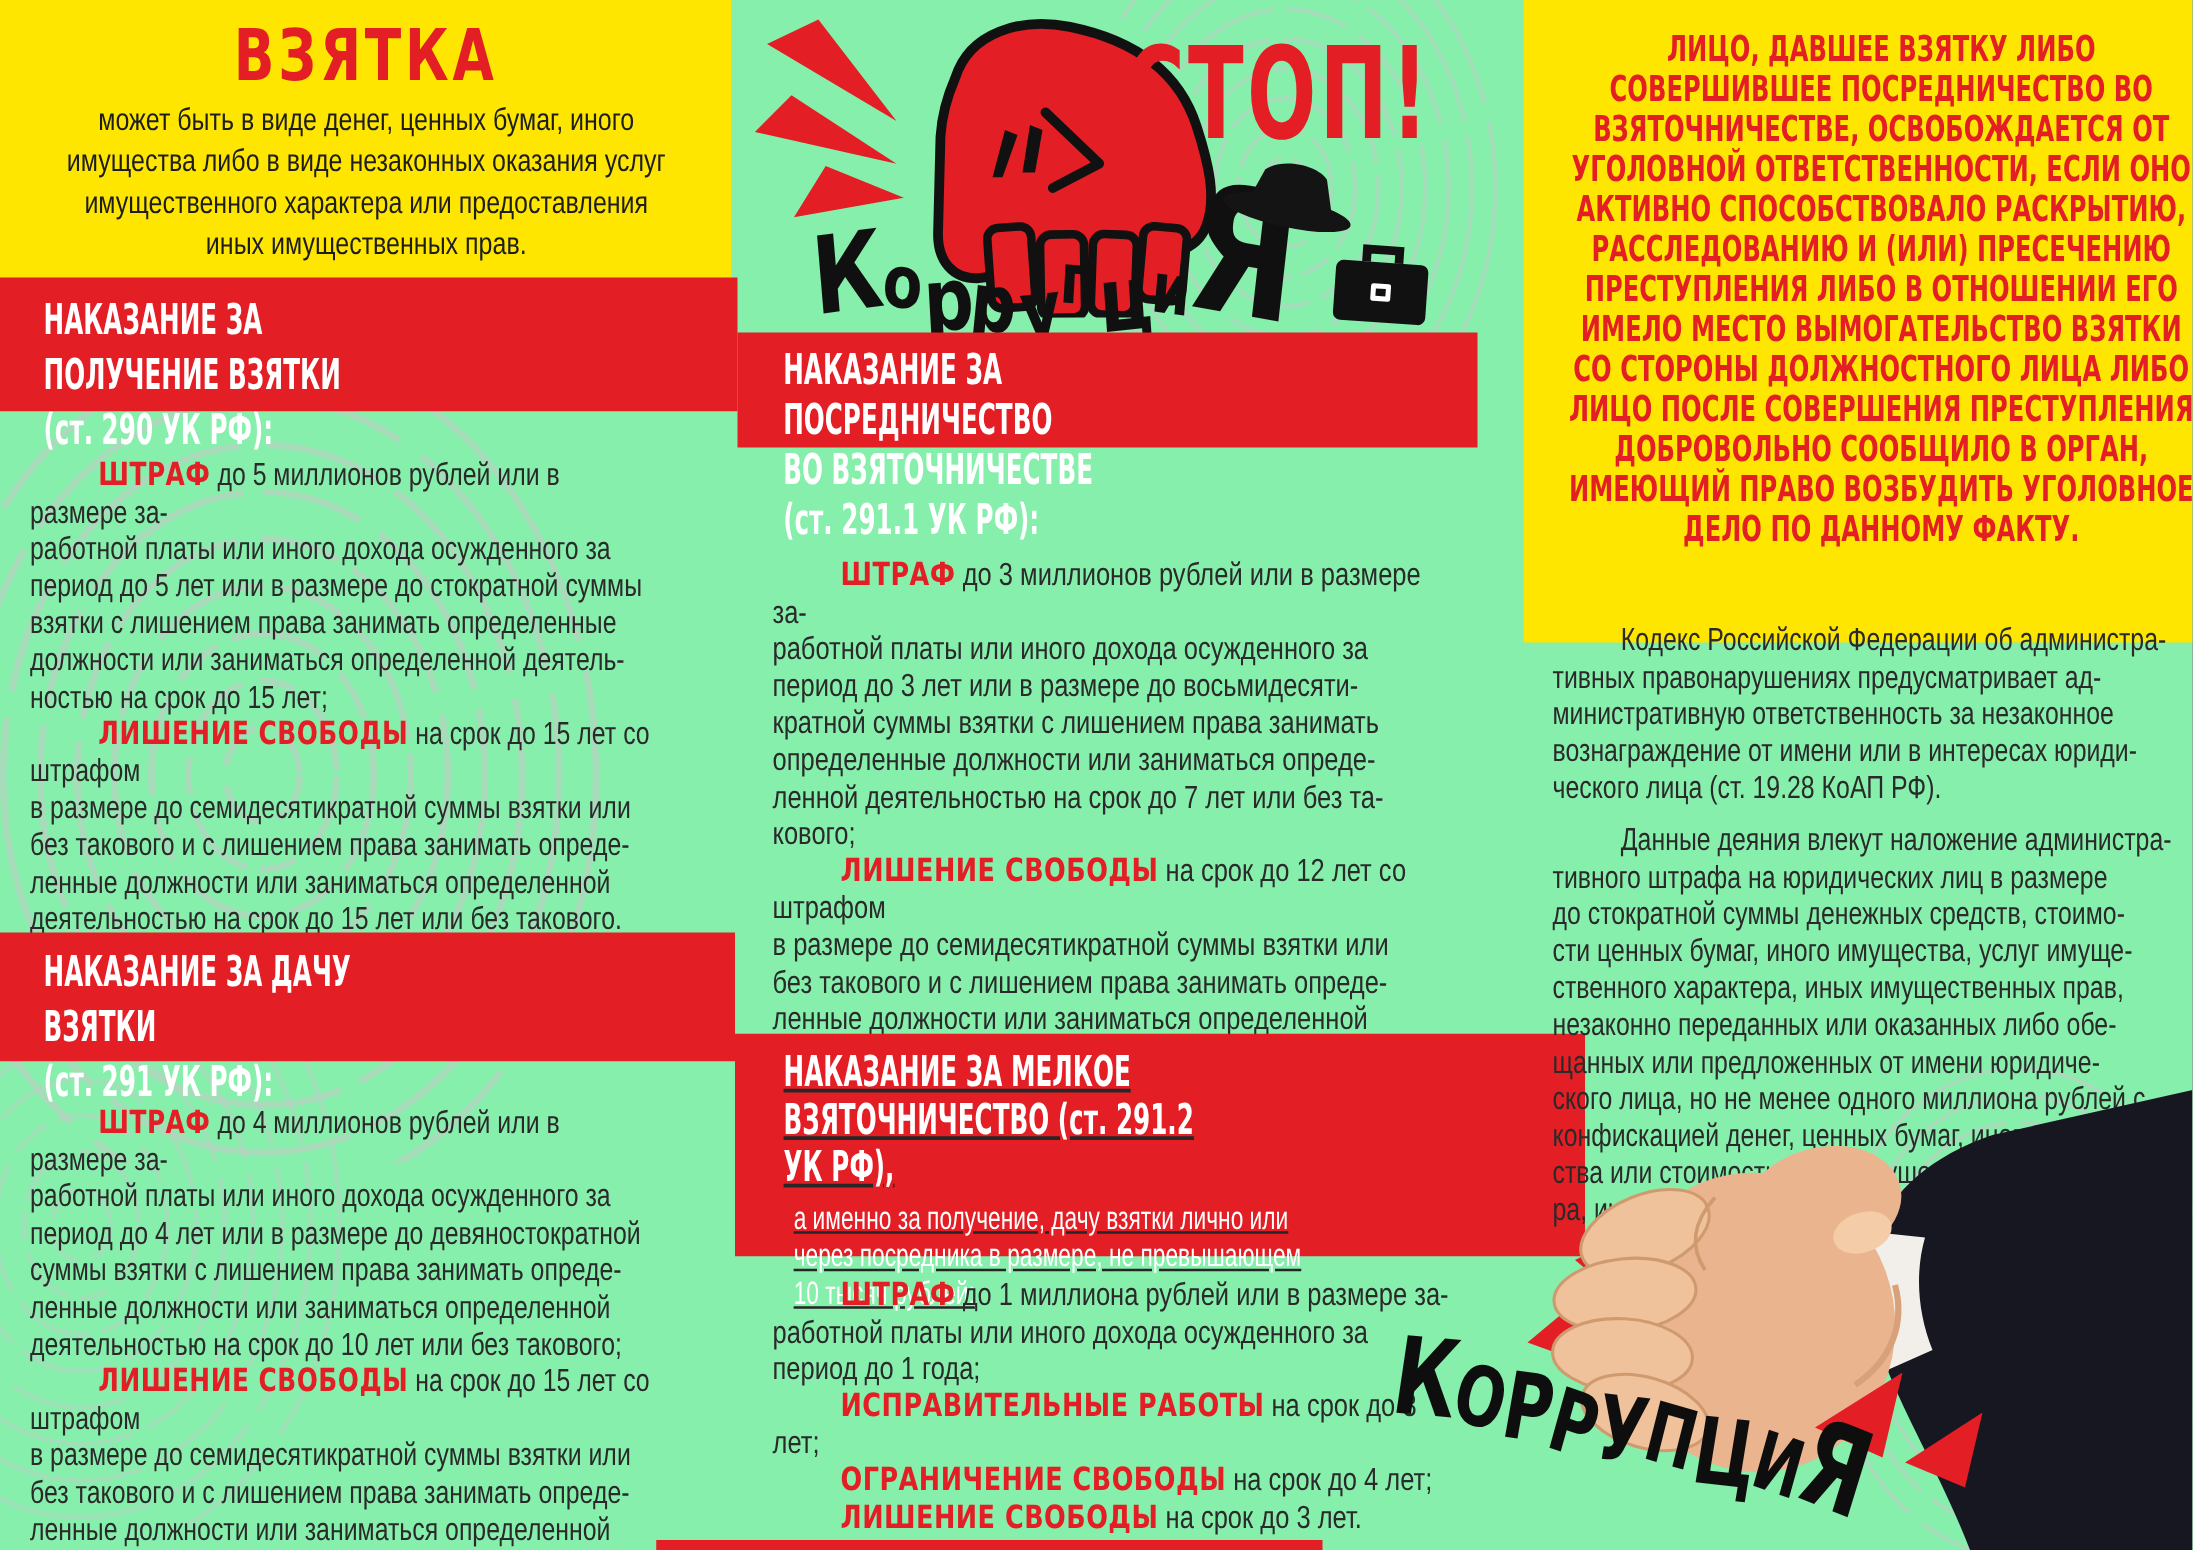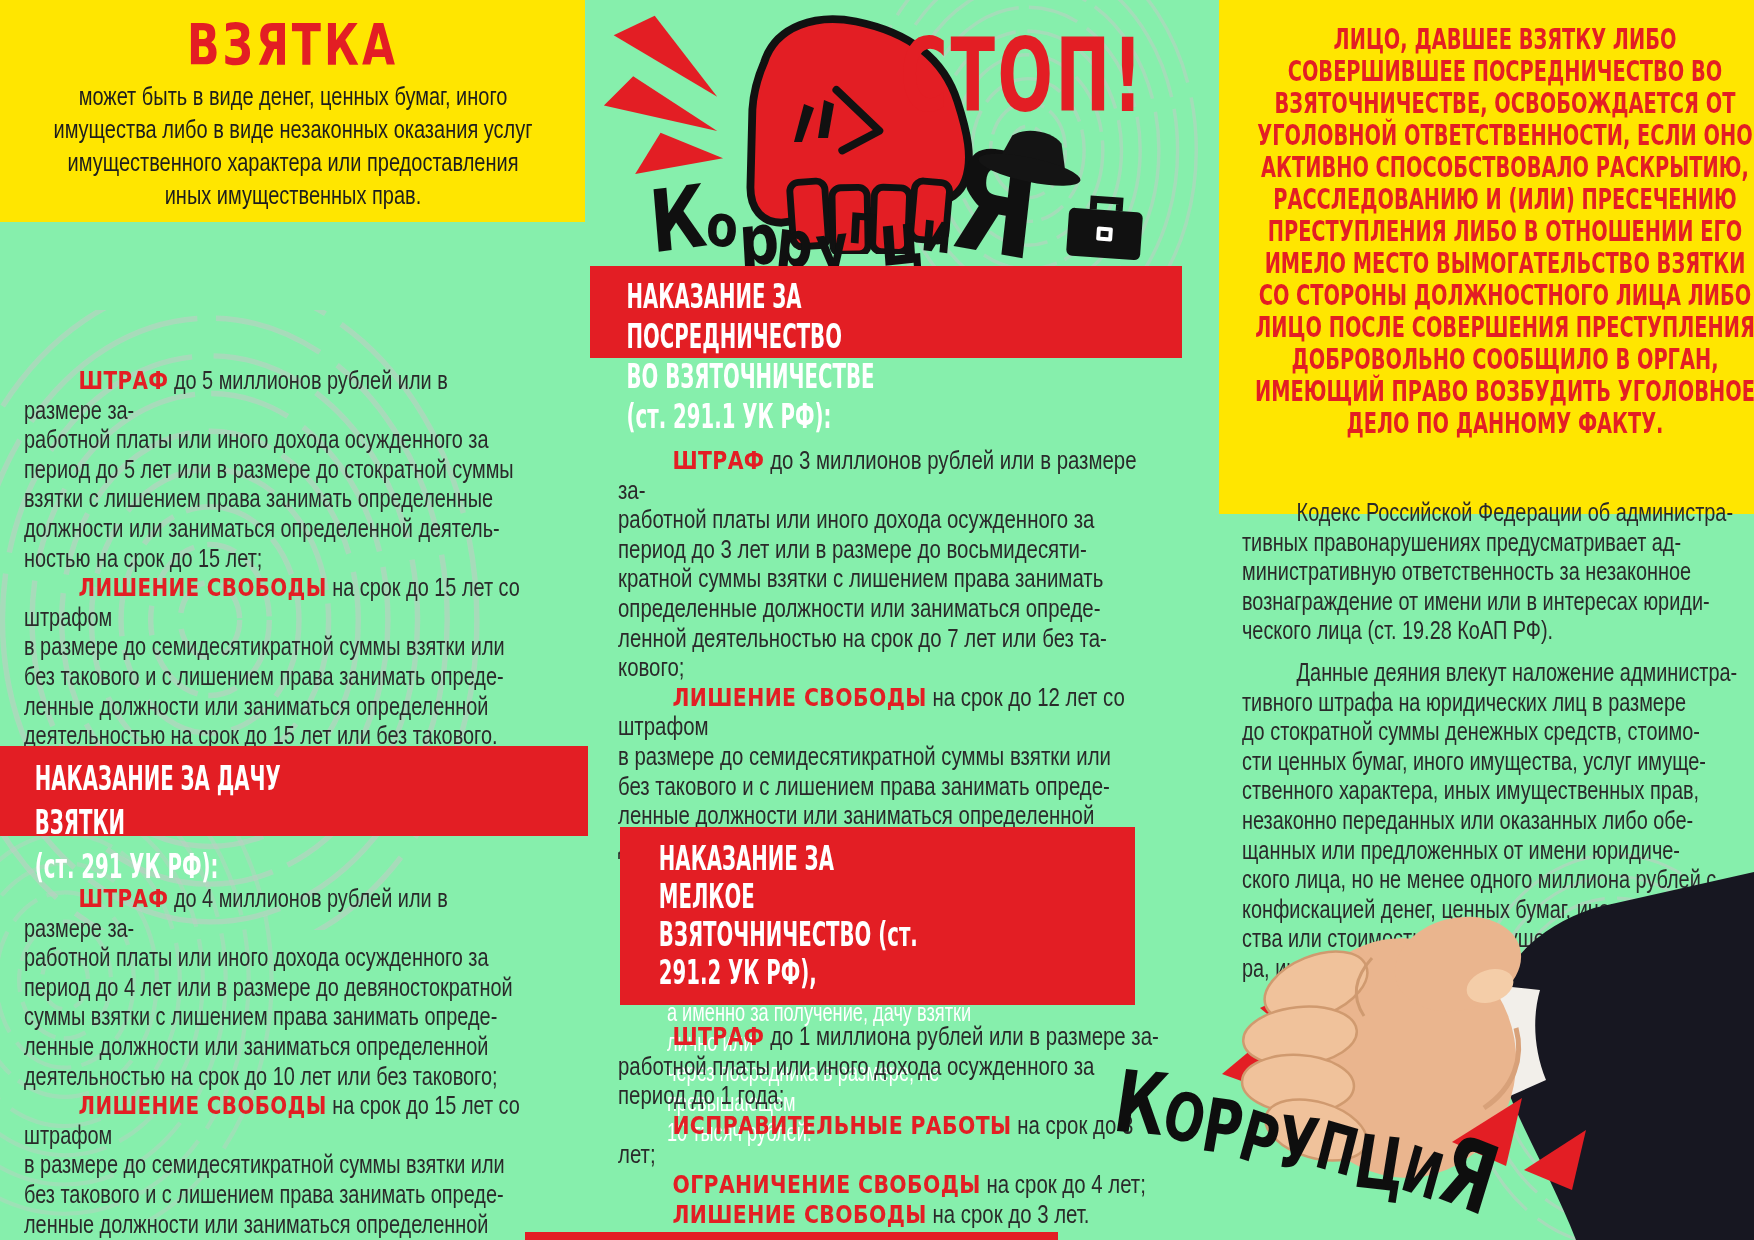--- a/index.html
+++ b/index.html
@@ -22,21 +22,21 @@
   .yellow-left{left:0;top:0;width:585px;height:222px;background:var(--yellow);text-align:center;}
   .vz-title{margin-top:12px;font-size:57px;color:var(--red);letter-spacing:4px;
             transform:scaleX(.75);transform-origin:50% 0;}
   .vz-text{width:660px;margin-left:-37px;margin-top:2px;font-size:25px;line-height:33px;
            color:#1d1d1d;transform:scaleX(.8);transform-origin:50% 0;white-space:pre-line;}
   .banner{position:absolute;background:var(--red);}
   .banner-inner{color:#fff;font-size:34px;line-height:44px;transform:scaleX(.58);
                 transform-origin:0 0;white-space:pre-line;}
   .banner-l1{left:0;top:222px;width:590px;height:107px;}
   .banner-l1 .banner-inner{padding:12px 0 0 60px;}
-  .banner-l2{left:0;top:746px;width:588px;height:90px;}
+  .banner-l2{left:0;top:746px;width:588px;height:103px;}
   .banner-l2 .banner-inner{padding:10px 0 0 60px;}
   .body{position:absolute;font-size:25.5px;line-height:29.6px;color:#2a2a2a;transform-origin:0 0;}
   .body p{margin:0;text-indent:70px;white-space:pre-line;}
   .lead{font-family:"DejaVu Sans",sans-serif;font-weight:700;color:var(--red);letter-spacing:.5px;}
   .body-l1{left:24px;top:366px;width:648px;transform:scaleX(.78);}
   .body-l2{left:24px;top:884px;width:648px;transform:scaleX(.78);}
   
   .stop-text{left:900px;top:16px;font-size:102px;color:var(--red);letter-spacing:4px;
              transform:scaleX(.64);transform-origin:0 0;}
   .logo-word{left:650px;top:100px;height:158px;display:flex;align-items:flex-end;
@@ -46,21 +46,21 @@
   .logo-word span:nth-child(2){font-size:58px;transform:rotate(5deg) translateY(-6px);}
   .logo-word span:nth-child(3){font-size:70px;transform:rotate(-4deg) translateY(14px);}
   .logo-word span:nth-child(4){font-size:64px;transform:rotate(7deg) translateY(16px);}
   .logo-word span:nth-child(5){font-size:62px;transform:rotate(-5deg) translateY(18px);}
   .logo-word span:nth-child(6){font-size:56px;transform:rotate(4deg) translateY(-8px);}
   .logo-word span:nth-child(7){font-size:72px;transform:rotate(-5deg) translateY(14px);}
   .logo-word span:nth-child(8){font-size:56px;transform:rotate(6deg);}
   .logo-word span:nth-child(9){font-size:142px;transform:rotate(8deg) translateY(10px);}
   .banner-m1{left:590px;top:266px;width:592px;height:92px;}
   .banner-m1 .banner-inner{padding:10px 0 0 63px;line-height:40px;}
-  .banner-m2{left:620px;top:827px;width:515px;height:178px;}
+  .banner-m2{left:588px;top:827px;width:680px;height:178px;text-decoration:underline;}
   .banner-m2 .banner-title{color:#fff;font-size:34px;line-height:38px;transform:scaleX(.58);
                 transform-origin:0 0;white-space:pre-line;padding:12px 0 0 67px;}
   .banner-m2 .banner-sub{color:#fff;font-size:26px;line-height:30px;transform:scaleX(.7);
                 transform-origin:0 0;white-space:pre-line;padding:6px 0 0 67px;font-weight:400;}
   .body-m1{left:618px;top:446px;width:680px;transform:scaleX(.8);}
   .body-m1 p,.body-m2 p{text-indent:68px;}
   .body-m2{left:618px;top:1022px;width:680px;transform:scaleX(.8);}
   .bottom-strip{left:525px;top:1232px;width:533px;height:8px;background:var(--red);}
   
   .yellow-right{left:1219px;top:0;width:571px;height:514px;background:var(--yellow);}
@@ -118,20 +118,24 @@
     </svg>
 
   <section class="abs yellow-left">
     <div class="vz-title stencil">ВЗЯТКА</div>
     <div class="vz-text">может быть в виде денег, ценных бумаг, иного
 имущества либо в виде незаконных оказания услуг
 имущественного характера или предоставления
 иных имущественных прав.</div>
   </section>
 
+  <section class="banner banner-l1">
+    <div class="banner-inner stencil">НАКАЗАНИЕ ЗА ПОЛУЧЕНИЕ ВЗЯТКИ
+(ст. 290 УК РФ):</div>
+  </section>
 
   <div class="body body-l1">
     <p><span class="lead">ШТРАФ</span><span> до 5 миллионов рублей или в размере за-
 работной платы или иного дохода осужденного за
 период до 5 лет или в размере до стократной суммы
 взятки с лишением права занимать определенные
 должности или заниматься определенной деятель-
 ностью на срок до 15 лет;</span></p>
     <p><span class="lead">ЛИШЕНИЕ СВОБОДЫ</span><span> на срок до 15 лет со штрафом
 в размере до семидесятикратной суммы взятки или

